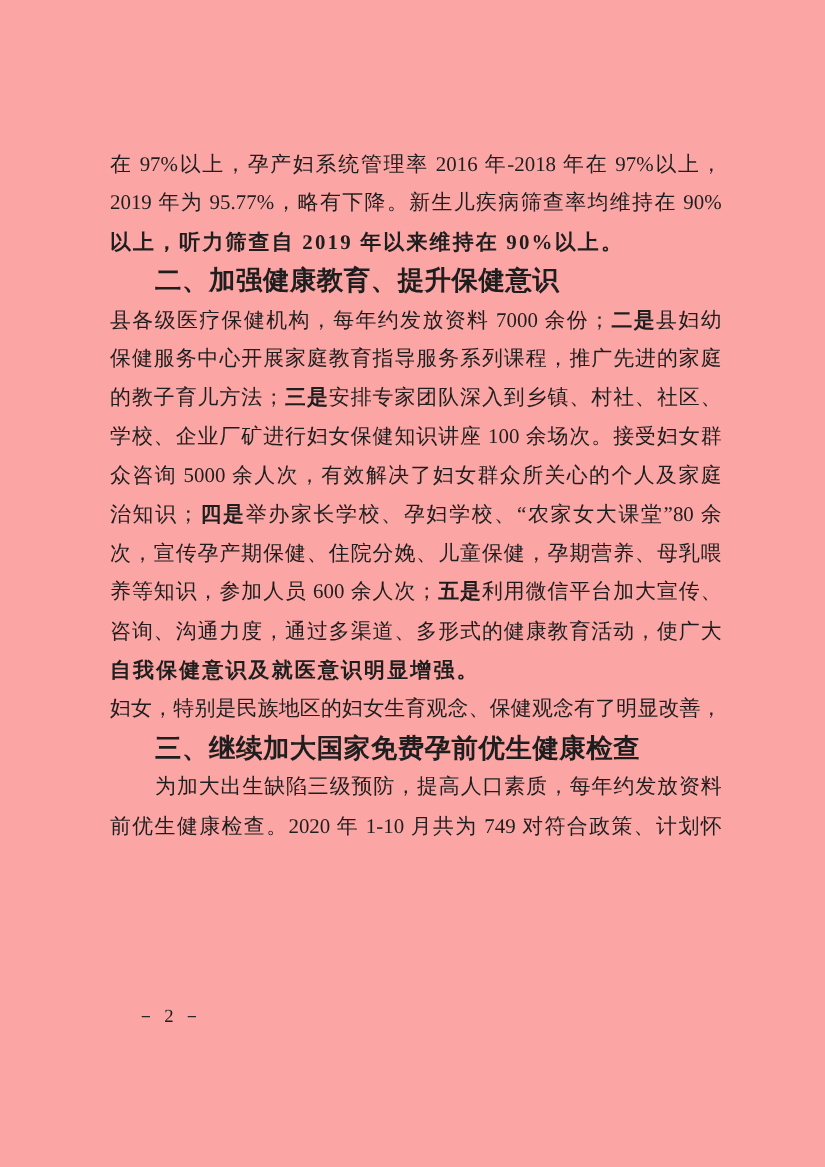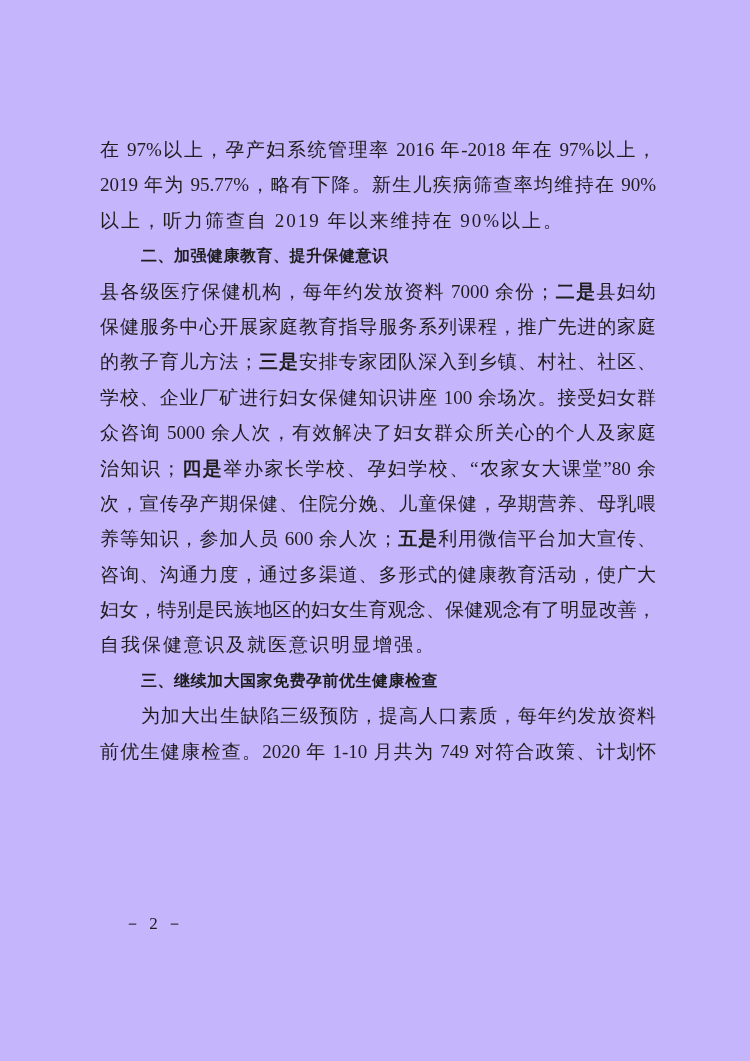--- a/index.html
+++ b/index.html
@@ -4,21 +4,21 @@
 <style>
   html, body {
     margin: 0;
     padding: 0;
     background: #ffffff;
   }
   .page {
     position: relative;
     width: 750px;
     height: 1061px;
-    background: #c4b5fd;
+    background: #fca5a5;
     overflow: hidden;
   }
   .doc-body {
     position: absolute;
     left: 100px;
     top: 132px;
     width: 556px;
   }
   .line {
     font-family: "Liberation Serif", "DejaVu Serif", serif;
@@ -26,28 +26,29 @@
     line-height: 35.4px;
     height: 35.4px;
     color: #1e1e1e;
     text-align: justify;
     text-align-last: justify;
   }
   .line.flush {
     text-align: right;
     text-align-last: left;
     letter-spacing: 2px;
+    font-weight: bold;
   }
   .line.indent {
     text-indent: 41px;
   }
   .line.heading {
     font-family: "Liberation Sans", "DejaVu Sans", sans-serif;
     font-weight: 700;
-    font-size: 16px;
+    font-size: 24px;
     text-align: left;
     text-align-last: left;
     letter-spacing: 0.5px;
   }
   .line .bold {
     font-weight: 700;
     font-family: "Liberation Sans", "DejaVu Sans", sans-serif;
   }
   .page-number {
     position: absolute;
@@ -70,20 +71,20 @@
       <div class="line heading indent"><span class="bold">二、加强健康教育、提升保健意识</span></div>
       <div class="line"><span>县各级医疗保健机构，每年约发放资料 7000 余份；</span><span class="bold">二是</span><span>县妇幼</span></div>
       <div class="line"><span>保健服务中心开展家庭教育指导服务系列课程，推广先进的家庭</span></div>
       <div class="line"><span>的教子育儿方法；</span><span class="bold">三是</span><span>安排专家团队深入到乡镇、村社、社区、</span></div>
       <div class="line"><span>学校、企业厂矿进行妇女保健知识讲座 100 余场次。接受妇女群</span></div>
       <div class="line"><span>众咨询 5000 余人次，有效解决了妇女群众所关心的个人及家庭</span></div>
       <div class="line"><span>治知识；</span><span class="bold">四是</span><span>举办家长学校、孕妇学校、“农家女大课堂”80 余</span></div>
       <div class="line"><span>次，宣传孕产期保健、住院分娩、儿童保健，孕期营养、母乳喂</span></div>
       <div class="line"><span>养等知识，参加人员 600 余人次；</span><span class="bold">五是</span><span>利用微信平台加大宣传、</span></div>
       <div class="line"><span>咨询、沟通力度，通过多渠道、多形式的健康教育活动，使广大</span></div>
+      <div class="line flush"><span>自我保健意识及就医意识明显增强。</span></div>
       <div class="line"><span>妇女，特别是民族地区的妇女生育观念、保健观念有了明显改善，</span></div>
-      <div class="line flush"><span>自我保健意识及就医意识明显增强。</span></div>
       <div class="line heading indent"><span class="bold">三、继续加大国家免费孕前优生健康检查</span></div>
       <div class="line indent"><span>为加大出生缺陷三级预防，提高人口素质，每年约发放资料</span></div>
       <div class="line"><span>前优生健康检查。2020 年 1-10 月共为 749 对符合政策、计划怀</span></div>
     </div>
   <div class="page-number">－ 2 －</div>
 </div>
 
 </body></html>

